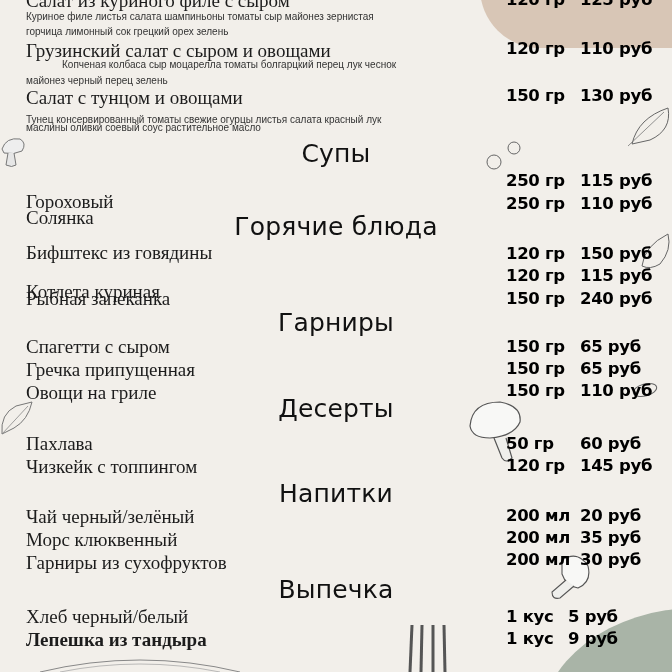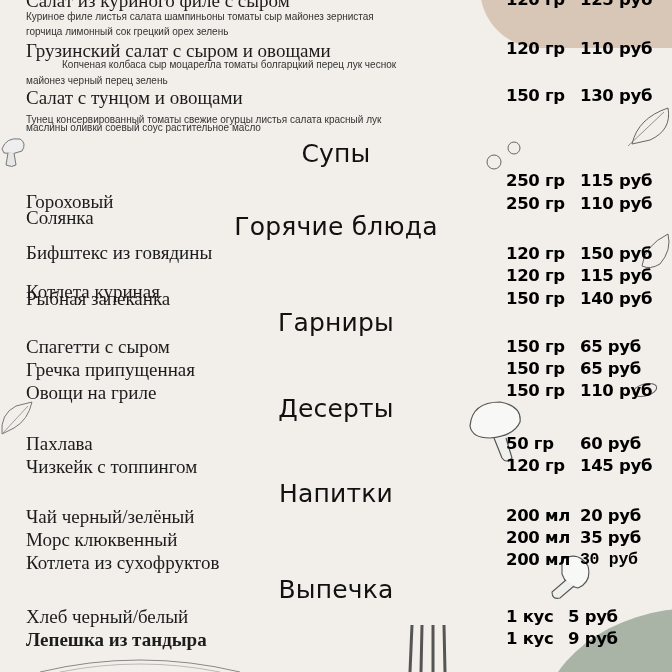--- a/index.html
+++ b/index.html
@@ -140,21 +140,21 @@
 
 <div class="section" style="top:212px;">Горячие блюда</div>
 <div class="dish" style="top:242px;">Бифштекс из говядины</div>
 <div class="weight" style="top:243px;">120 гр</div>
 <div class="price" style="top:243px;">150 руб</div>
 <div class="dish" style="top:265px;margin-top:16px;">Котлета куриная</div>
 <div class="weight" style="top:265px;">120 гр</div>
 <div class="price" style="top:265px;">115 руб</div>
 <div class="dish" style="top:288px;">Рыбная запеканка</div>
 <div class="weight" style="top:288px;">150 гр</div>
-<div class="price" style="top:288px;">140 руб</div>
+<div class="price" style="top:288px;">240 руб</div>
 
 <div class="section" style="top:308px;">Гарниры</div>
 <div class="dish" style="top:336px;">Спагетти с сыром</div>
 <div class="weight" style="top:336px;">150 гр</div>
 <div class="price" style="top:336px;">65 руб</div>
 <div class="dish" style="top:359px;">Гречка припущенная</div>
 <div class="weight" style="top:358px;">150 гр</div>
 <div class="price" style="top:358px;">65 руб</div>
 <div class="dish" style="top:382px;">Овощи на гриле</div>
 <div class="weight" style="top:380px;">150 гр</div>
@@ -168,23 +168,23 @@
 <div class="weight" style="top:455px;">120 гр</div>
 <div class="price" style="top:455px;">145 руб</div>
 
 <div class="section" style="top:479px;">Напитки</div>
 <div class="dish" style="top:506px;">Чай черный/зелёный</div>
 <div class="weight" style="top:505px;">200 мл</div>
 <div class="price" style="top:505px;text-align:center;">20 руб</div>
 <div class="dish" style="top:529px;">Морс клюквенный</div>
 <div class="weight" style="top:527px;">200 мл</div>
 <div class="price" style="top:527px;">35 руб</div>
-<div class="dish" style="top:552px;">Котлета из сухофруктов</div>
+<div class="dish" style="top:552px;">Гарниры из сухофруктов</div>
 <div class="weight" style="top:549px;">200 мл</div>
-<div class="price" style="top:549px;font-family:Liberation Mono, monospace;">30 руб</div>
+<div class="price" style="top:549px;">30 руб</div>
 
 <div class="section" style="top:575px;">Выпечка</div>
 <div class="dish" style="top:606px;">Хлеб черный/белый</div>
 <div class="weight" style="top:606px;">1 кус</div>
 <div class="price" style="top:606px;left:568px;text-align:center;">5 руб</div>
 <div class="dish" style="top:629px;font-weight:bold;">Лепешка из тандыра</div>
 <div class="weight" style="top:628px;">1 кус</div>
 <div class="price" style="top:628px;left:568px;">9 руб</div>
 
 </body></html>

